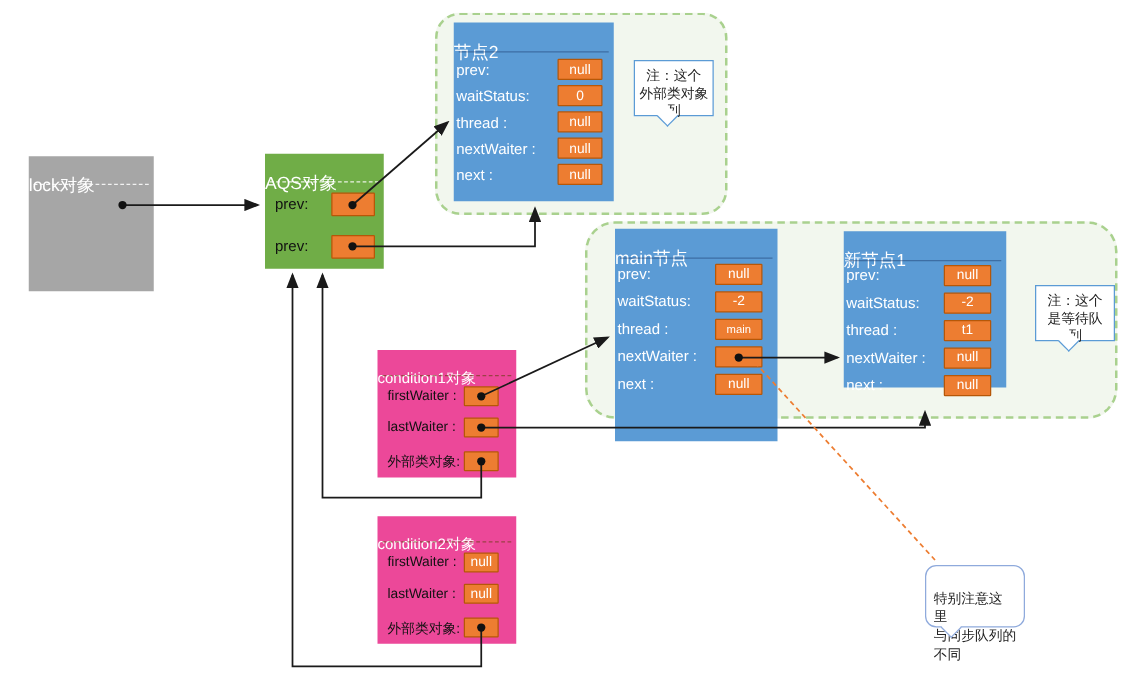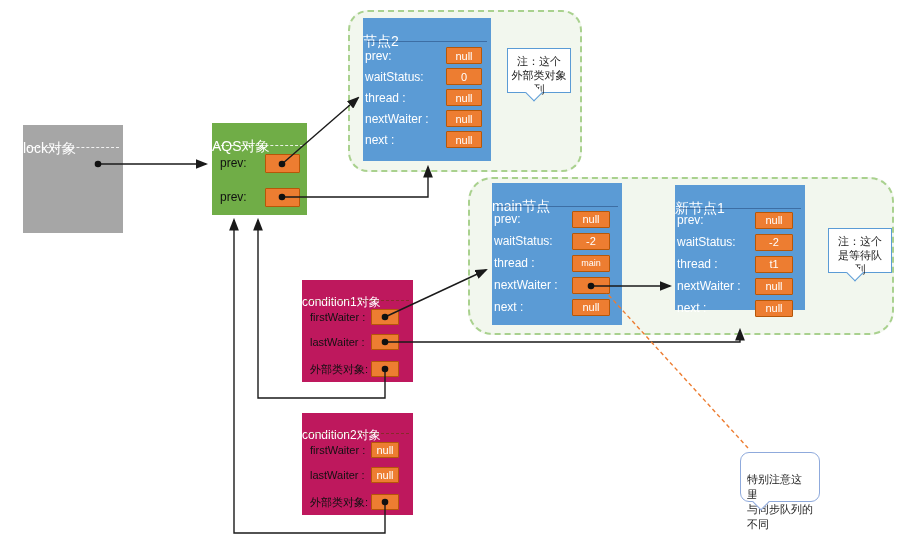--- a/index.html
+++ b/index.html
@@ -7,21 +7,21 @@
   .canvas{position:relative;width:918px;height:543px;overflow:hidden;background:#fff;}
 
   .container{position:absolute;background:#f2f7ee;border:2px dashed #a9d18e;z-index:0;}
   .c1{left:348px;top:10px;width:230px;height:158px;border-radius:20px;}
   .c2{left:468px;top:177px;width:422px;height:154px;border-radius:24px;}
 
   .box{position:absolute;z-index:5;box-sizing:border-box;}
   .blue{background:#5b9bd5;}
   .green{background:#70ad47;}
   .gray{background:#a6a6a6;}
-  .yellow{background:#be185d;}
+  .yellow{background:#ec4899;}
 
   .btitle{position:absolute;top:12px;left:0;right:0;text-align:left;color:#fff;font-size:14px;line-height:23px;}
   .stitle{font-size:12px;line-height:20px;}
   .bsep{position:absolute;left:4px;right:4px;border-top:1px solid rgba(25,55,105,0.45);}
   .dsep-light{position:absolute;left:4px;right:4px;border-top:1px dashed rgba(255,255,255,0.85);}
   .dsep-dark{position:absolute;left:4px;right:4px;border-top:1px dashed rgba(90,60,0,0.55);}
 
   .nrow{position:absolute;left:0;right:0;display:flex;align-items:center;justify-content:space-between;}
   .nlbl{color:#fff;font-size:12px;padding-left:2px;white-space:nowrap;}
   .klbl{color:#111;font-size:12px;padding-left:8px;white-space:nowrap;}
@@ -89,21 +89,21 @@
     <div class="nrow" style="top:90px;height:21px">
       <span class="nlbl">nextWaiter :</span>
       <span class="slot slot-n">null</span>
     </div>
     <div class="nrow" style="top:111px;height:21px">
       <span class="nlbl">next :</span>
       <span class="slot slot-n">null</span>
     </div>
   </div>
 
-  <div class="box blue" style="left:492px;top:183px;width:130px;height:142px">
+  <div class="box blue" style="left:492px;top:183px;width:130px;height:170px">
     <div class="btitle">main节点</div>
     <div class="bsep" style="top:23px"></div>
     <div class="nrow" style="top:25px;height:22px">
       <span class="nlbl">prev:</span>
       <span class="slot slot-m">null</span>
     </div>
     <div class="nrow" style="top:47px;height:22px">
       <span class="nlbl">waitStatus:</span>
       <span class="slot slot-m">-2</span>
     </div>

